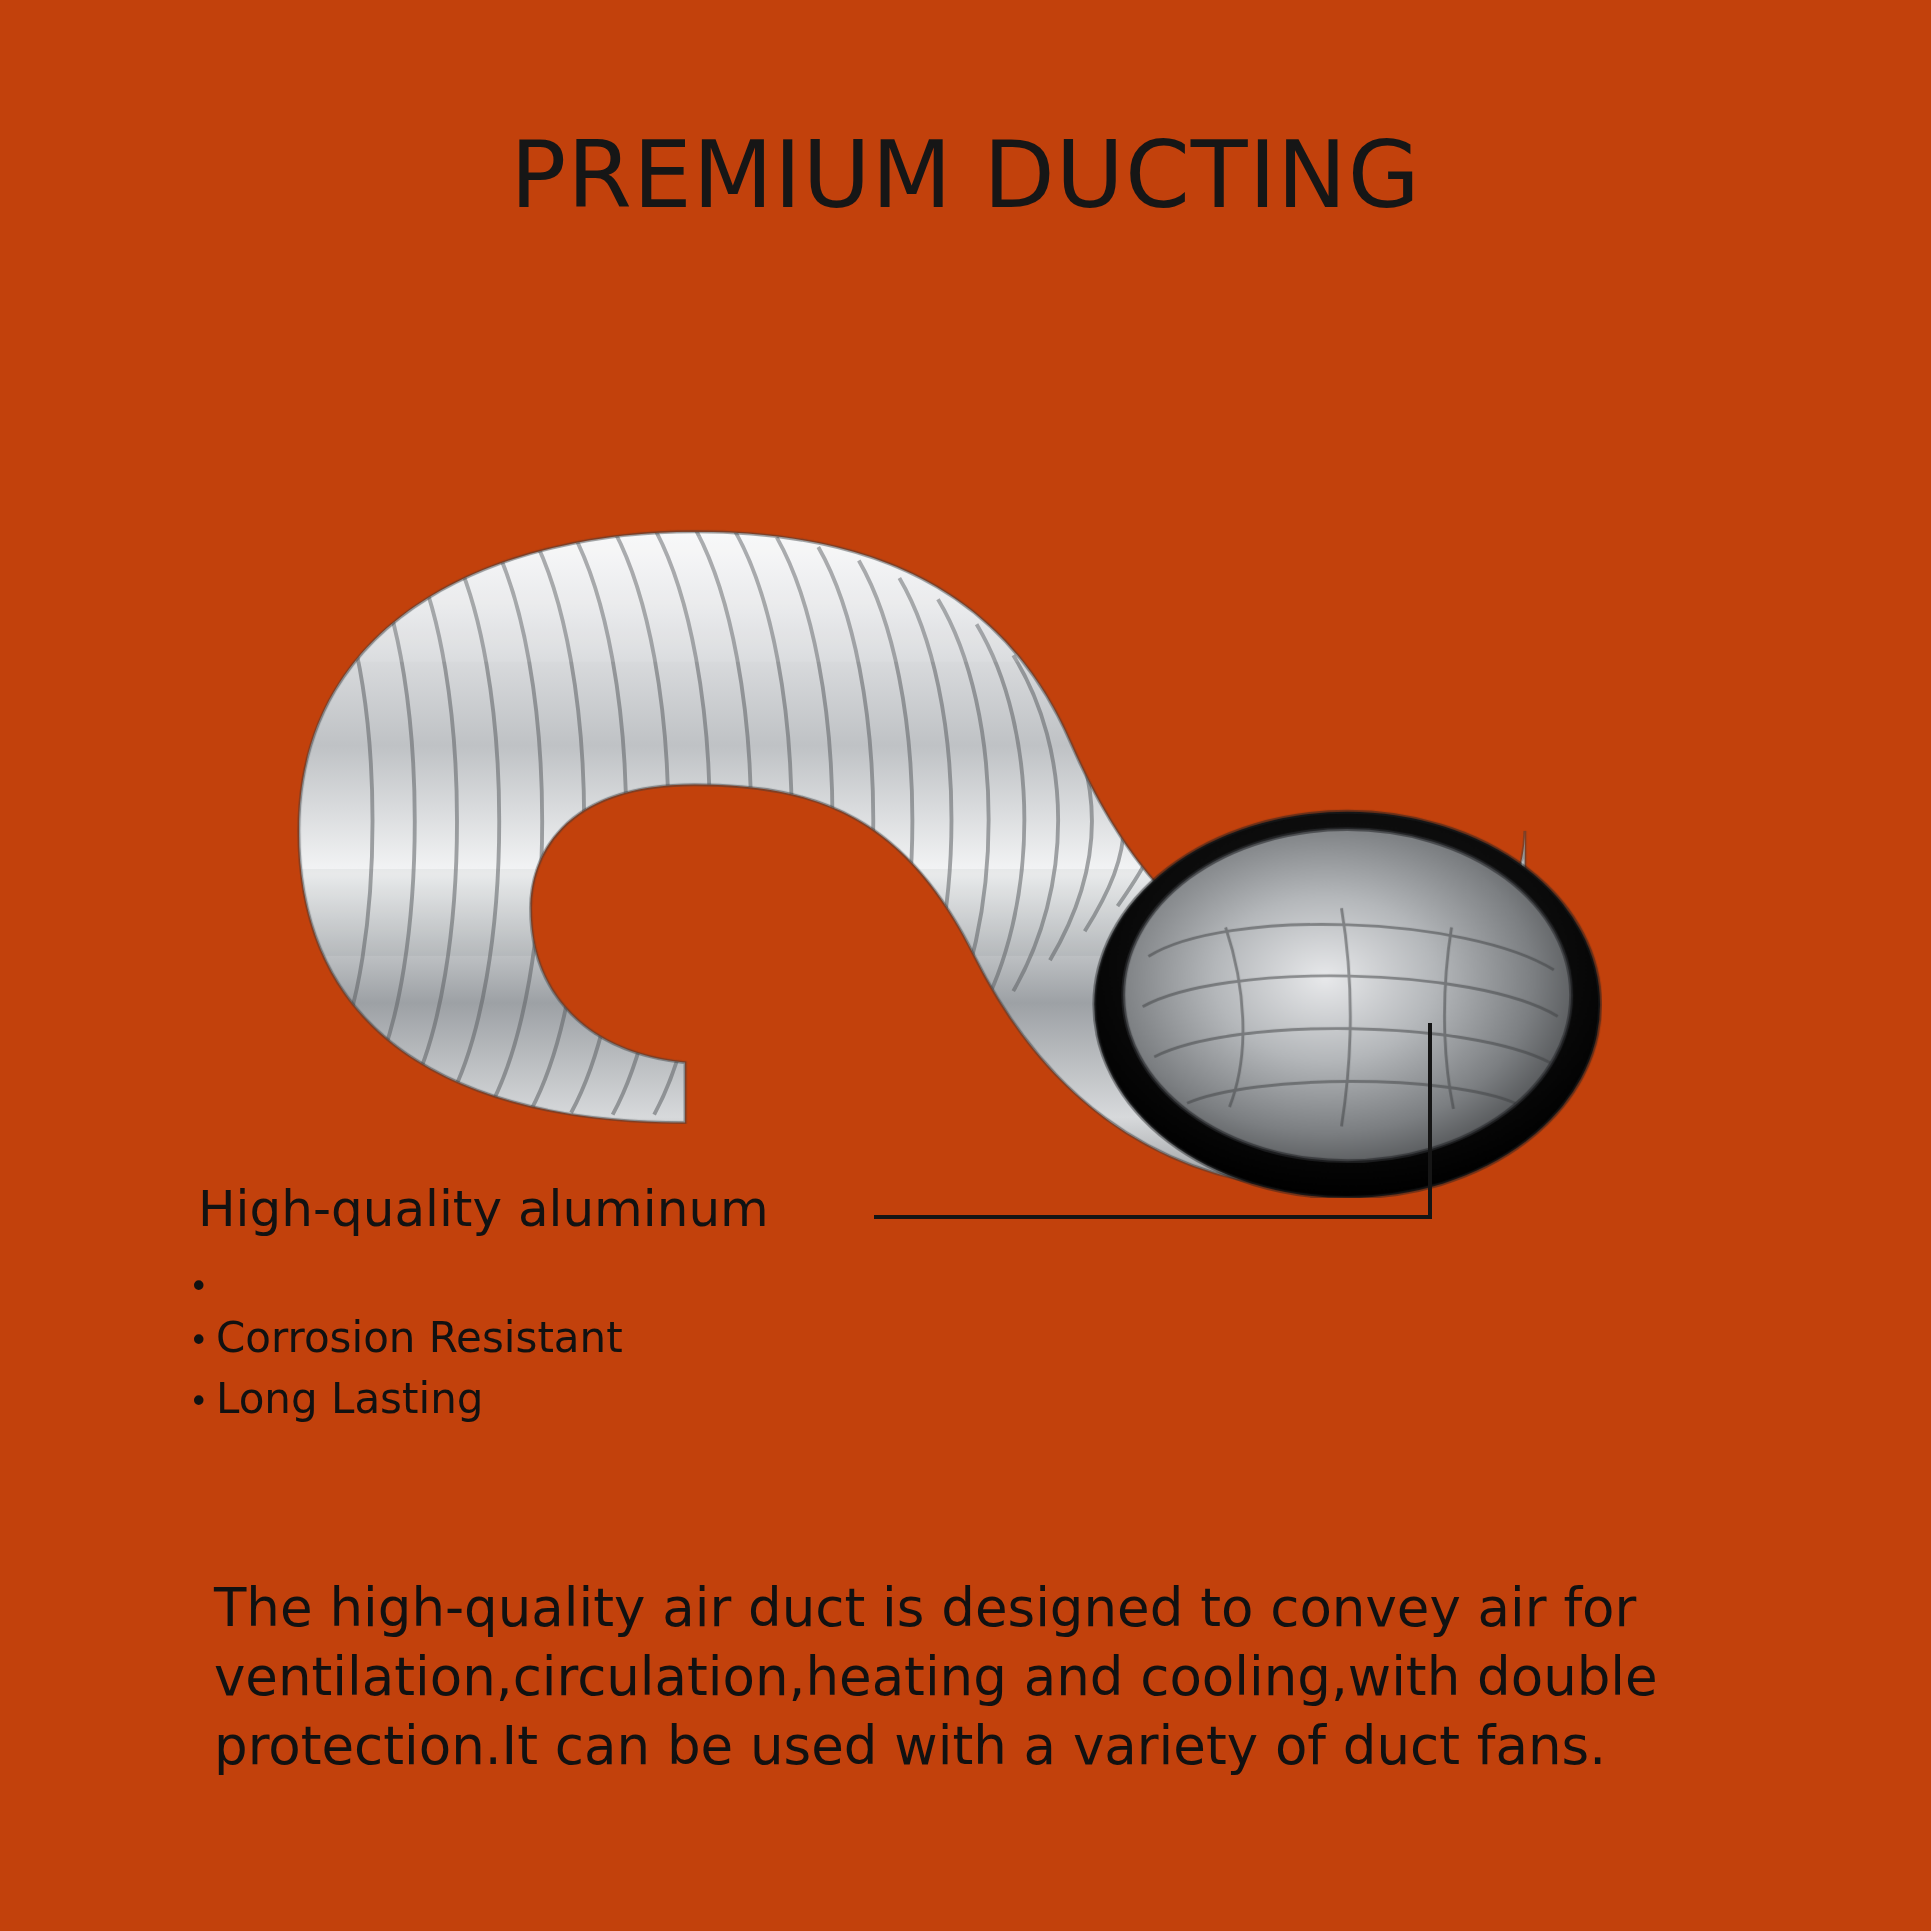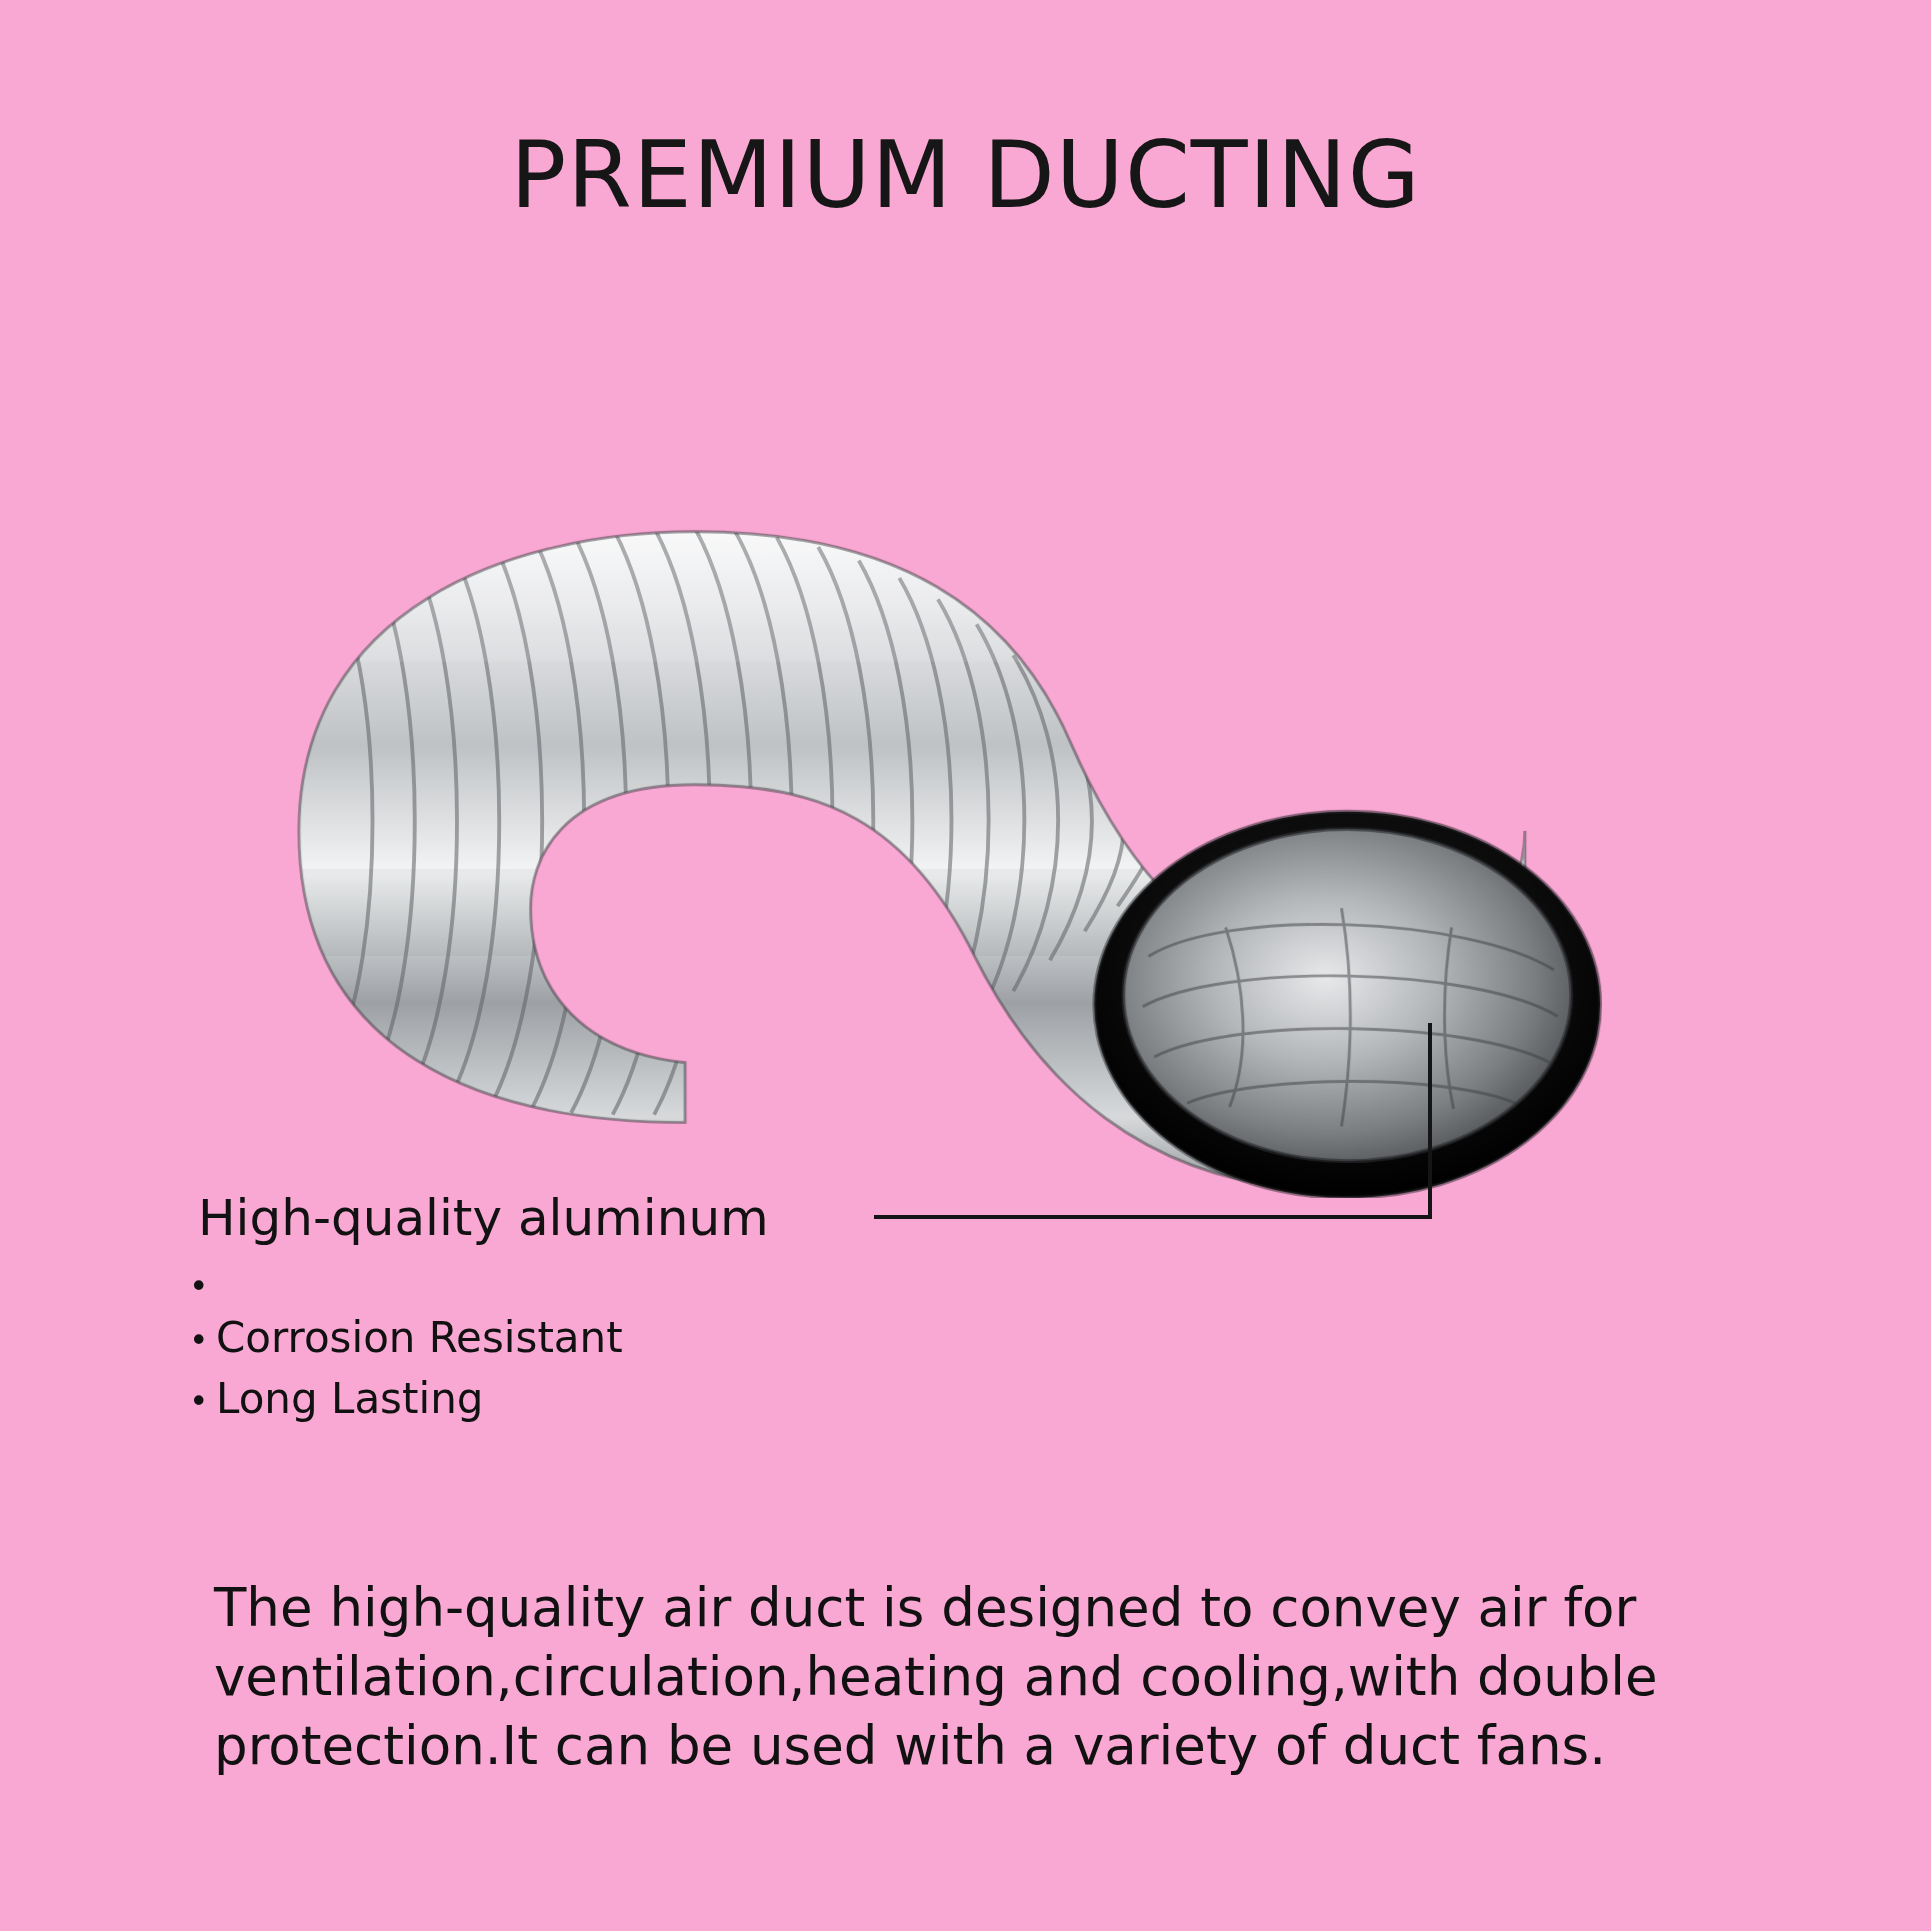--- a/index.html
+++ b/index.html
@@ -12,21 +12,21 @@
     height: 1931px;
     overflow: hidden;
     font-family: "DejaVu Sans", sans-serif;
     color: #111111;
     position: relative;
   }
 
   .page {
     position: absolute;
     inset: 0;
-    background: #f9a8d4;
+    background: #c2410c;
   }
 
   
   .title {
     position: absolute;
     top: 127px;
     left: 0;
     width: 1931px;
     text-align: center;
     font-size: 93px;
@@ -56,21 +56,20 @@
 
   
   .callout-label {
     position: absolute;
     left: 198px;
     top: 1180px;
     font-size: 50px;
     color: #121212;
     white-space: nowrap;
     font-family: "DejaVu Sans", sans-serif;
-    margin-top: 9px;
   }
   .callout-line-h {
     position: absolute;
     left: 874px;
     top: 1215px;
     width: 558px;
     height: 3.9px;
     background: #151515;
   }
   .callout-line-v {

